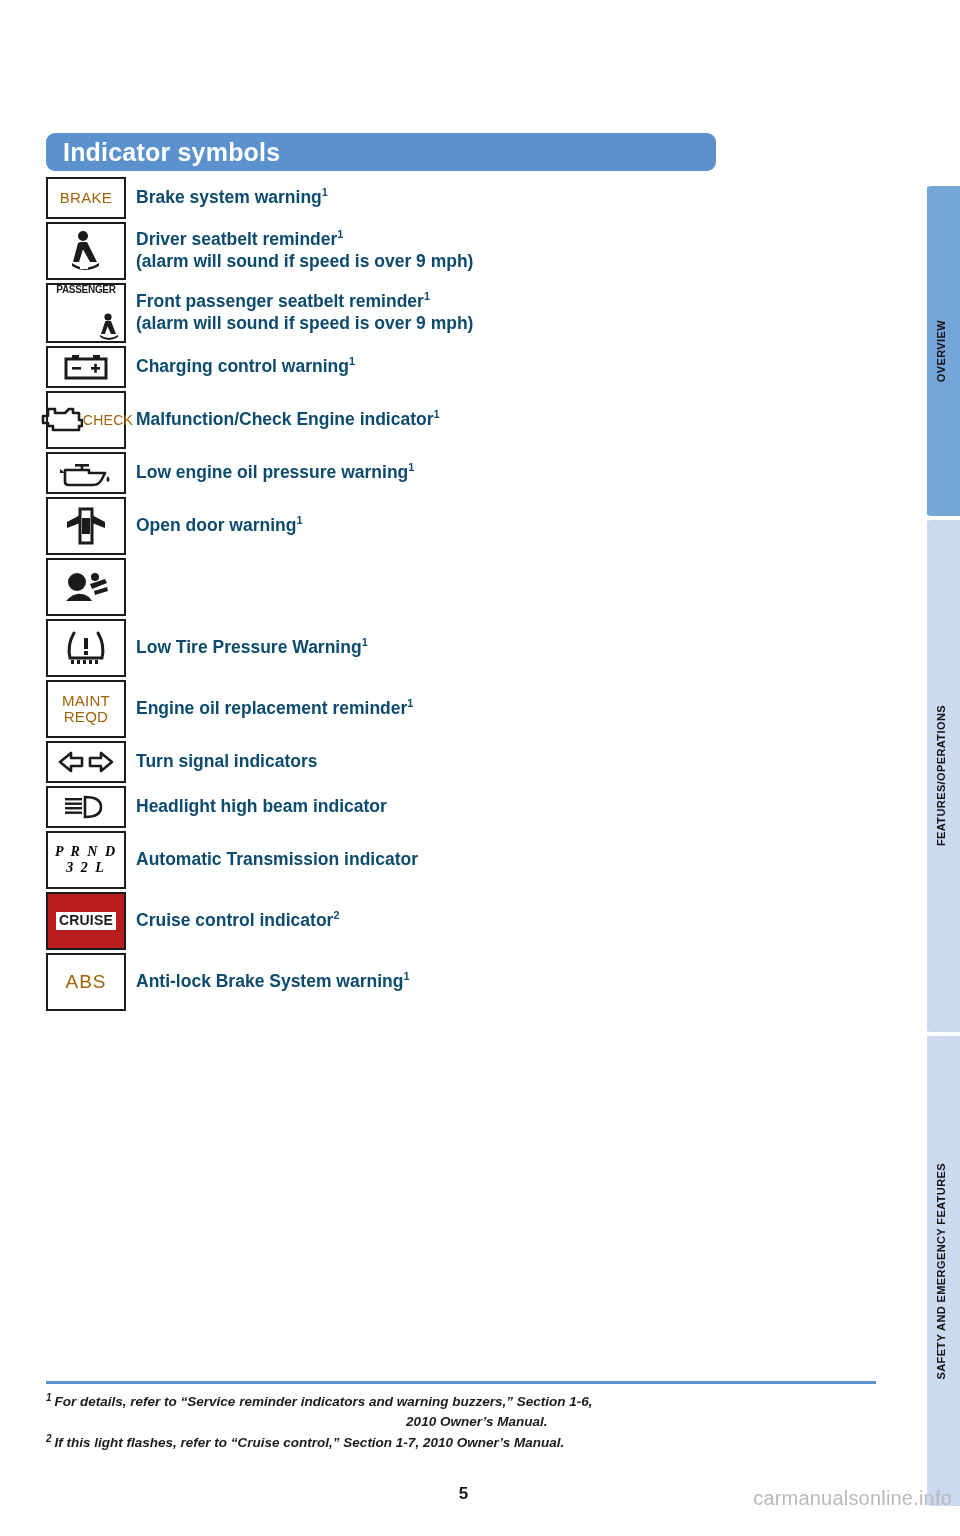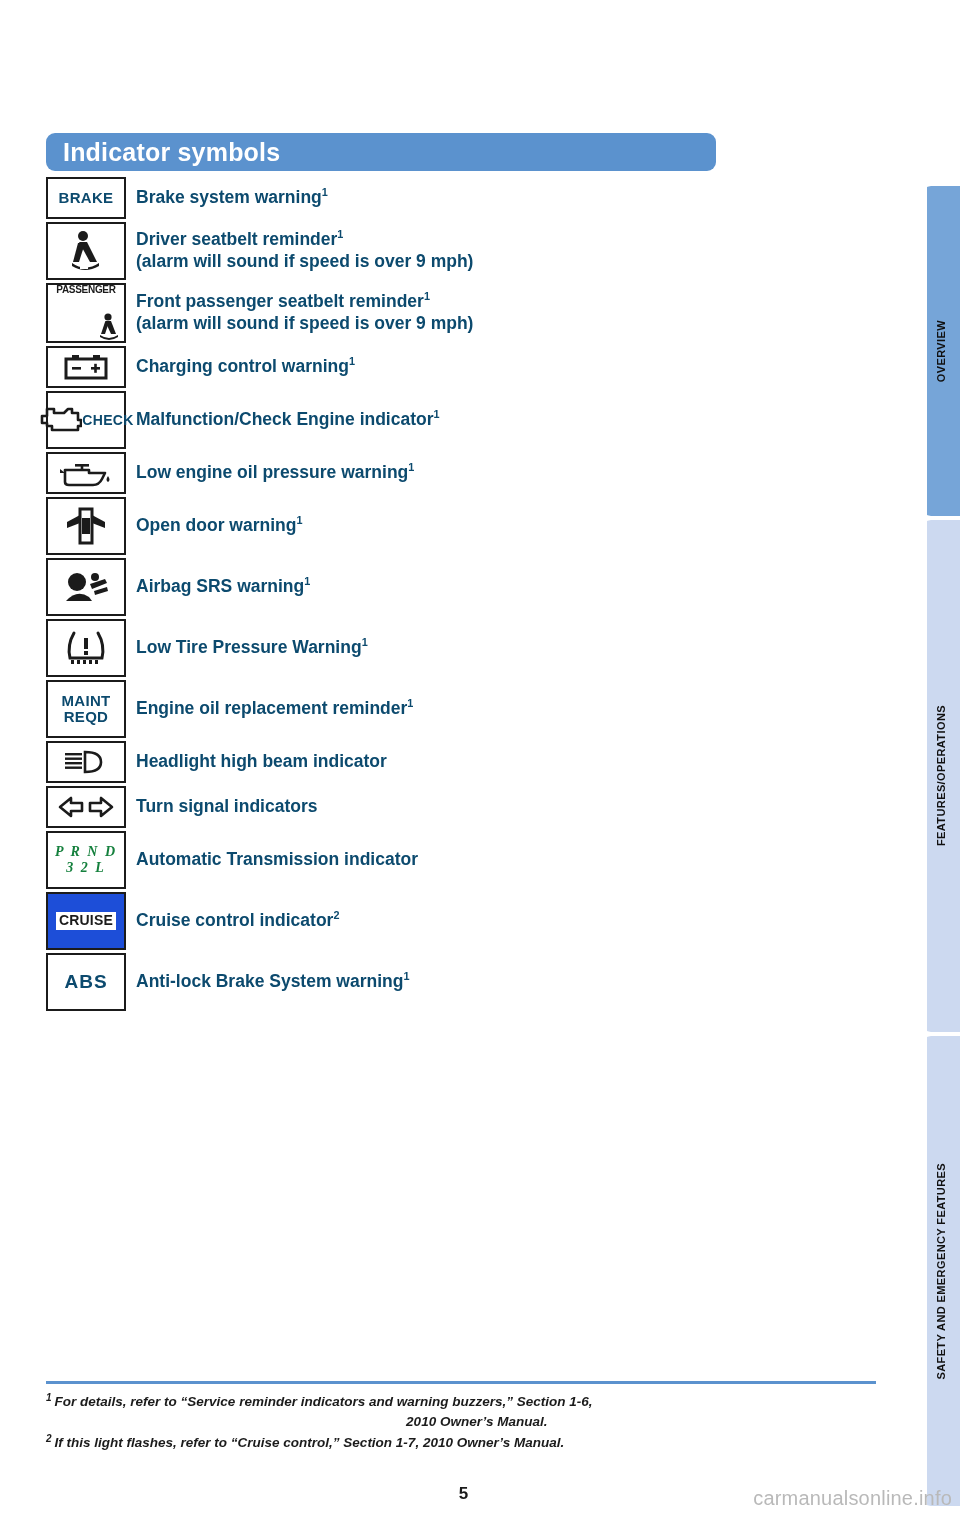--- a/index.html
+++ b/index.html
@@ -113,31 +113,31 @@
     font-weight: bold;
     line-height: 1.24;
     color: #0c4a6e;
   }
   .ind-label .sub { font-weight: bold; }
   sup { font-size: 0.62em; vertical-align: super; line-height: 0; }
 
   
   .sym-text {
     font-size: 15px;
-    font-weight: bold;
+    font-weight: normal;
     letter-spacing: 0.3px;
-    color: #0c4a6e;
+    color: #a16207;
     text-align: center;
     line-height: 1.05;
   }
   .sym-text.small { font-size: 14px; }
 
   
   .ind-symbol.inverted {
-    background: #1d4ed8;
+    background: #b91c1c;
   }
   .cruise-plate {
     background: #ffffff;
     color: #1b1b1b;
     font-size: 14px;
     font-weight: bold;
     letter-spacing: 0.2px;
     padding: 1px 3px;
     line-height: 1.1;
   }
@@ -171,21 +171,21 @@
 
   
   .prnd {
     font-family: "Liberation Serif", serif;
     font-style: italic;
     font-weight: bold;
     font-size: 14px;
     letter-spacing: 2px;
     line-height: 1.15;
     text-align: center;
-    color: #15803d;
+    color: #000000;
   }
 
   svg { display: block; }
 
   
   #footnote-rule {
     position: absolute;
     left: 46px;
     top: 1381px;
     width: 830px;
@@ -361,23 +361,20 @@
     <div class="ind-row">
       <div class="ind-symbol tall">
         <svg width="50" height="38" viewBox="0 0 50 38" aria-hidden="true">
           <circle cx="16" cy="14" r="9" fill="#1b1b1b"></circle>
           <path d="M5 33 Q16 21 28 29 L31 33 Z" fill="#1b1b1b"></path>
           <circle cx="34" cy="9" r="4" fill="#1b1b1b"></circle>
           <path d="M29 16 L44 11 L46 15 L31 21 Z" fill="#1b1b1b"></path>
           <path d="M33 23 L46 19 L47 23 L34 27 Z" fill="#1b1b1b"></path>
         </svg>
       </div>
-      <div class="ind-label">
-        <span><span>Airbag SRS warning</span><sup>1</sup></span>
-      </div>
     </div>
 
     <div class="ind-row">
       <div class="ind-symbol tall">
         <svg width="44" height="38" viewBox="0 0 44 38" aria-hidden="true">
           <path d="M10 4 Q3 16 6 29 L38 29 Q41 16 34 4" fill="none" stroke="#1b1b1b" stroke-width="3" stroke-linecap="round"></path>
           <rect x="20" y="9" width="4" height="11" fill="#1b1b1b"></rect>
           <rect x="20" y="22" width="4" height="4" fill="#1b1b1b"></rect>
           <rect x="7" y="31" width="3" height="4" fill="#1b1b1b"></rect>
           <rect x="13" y="31" width="3" height="4" fill="#1b1b1b"></rect>
@@ -396,42 +393,42 @@
         <span class="sym-text" style="white-space:pre-line;">MAINT
 REQD</span>
       </div>
       <div class="ind-label">
         <span><span>Engine oil replacement reminder</span><sup>1</sup></span>
       </div>
     </div>
 
     <div class="ind-row">
       <div class="ind-symbol">
+        <svg width="58" height="26" viewBox="0 0 58 26" aria-hidden="true">
+          <path d="M14 4 L14 9 L25 9 L25 17 L14 17 L14 22 L3 13 Z" fill="none" stroke="#1b1b1b" stroke-width="2.6" stroke-linejoin="round"></path>
+          <path d="M44 4 L44 9 L33 9 L33 17 L44 17 L44 22 L55 13 Z" fill="none" stroke="#1b1b1b" stroke-width="2.6" stroke-linejoin="round"></path>
+        </svg>
+      </div>
+      <div class="ind-label">
+        <span><span>Turn signal indicators</span><sup></sup></span>
+      </div>
+    </div>
+
+    <div class="ind-row">
+      <div class="ind-symbol">
         <svg width="54" height="28" viewBox="0 0 54 28" aria-hidden="true">
           <path d="M26 4 Q42 4 42 14 Q42 24 26 24 Z" fill="none" stroke="#1b1b1b" stroke-width="2.6"></path>
           <rect x="6" y="5" width="17" height="2.4" fill="#1b1b1b"></rect>
           <rect x="6" y="9.5" width="17" height="2.4" fill="#1b1b1b"></rect>
           <rect x="6" y="14" width="17" height="2.4" fill="#1b1b1b"></rect>
           <rect x="6" y="18.5" width="17" height="2.4" fill="#1b1b1b"></rect>
         </svg>
       </div>
       <div class="ind-label">
         <span><span>Headlight high beam indicator</span><sup></sup></span>
-      </div>
-    </div>
-
-    <div class="ind-row">
-      <div class="ind-symbol">
-        <svg width="58" height="26" viewBox="0 0 58 26" aria-hidden="true">
-          <path d="M14 4 L14 9 L25 9 L25 17 L14 17 L14 22 L3 13 Z" fill="none" stroke="#1b1b1b" stroke-width="2.6" stroke-linejoin="round"></path>
-          <path d="M44 4 L44 9 L33 9 L33 17 L44 17 L44 22 L55 13 Z" fill="none" stroke="#1b1b1b" stroke-width="2.6" stroke-linejoin="round"></path>
-        </svg>
-      </div>
-      <div class="ind-label">
-        <span><span>Turn signal indicators</span><sup></sup></span>
       </div>
     </div>
 
     <div class="ind-row">
       <div class="ind-symbol tall">
         <div class="prnd">
           <div>P R N D</div>
           <div>3 2 L</div>
         </div>
       </div>

